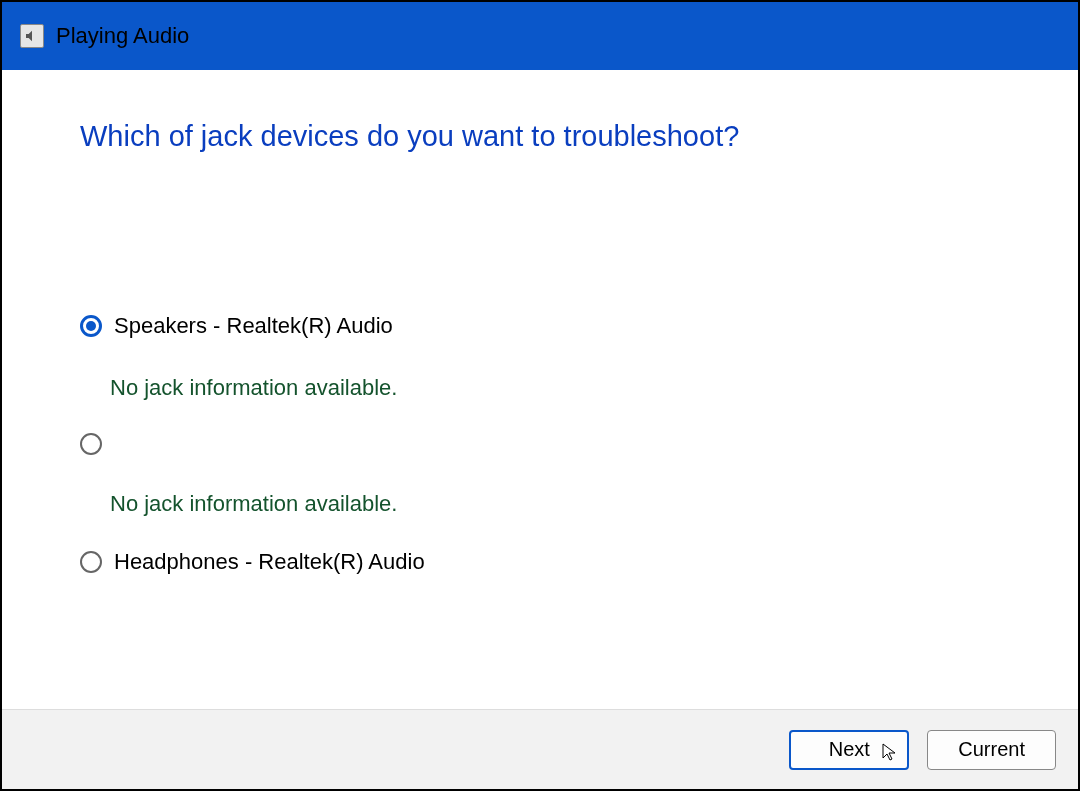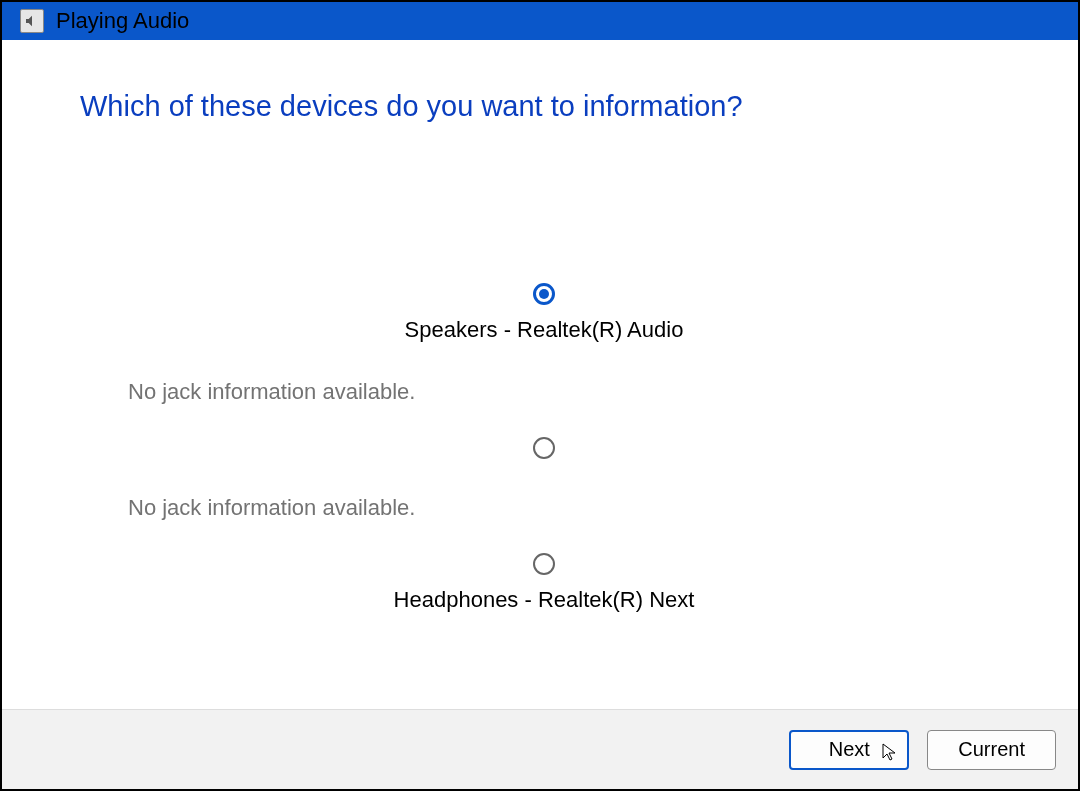--- a/index.html
+++ b/index.html
@@ -17,21 +17,21 @@
     .window {
       width: 1080px;
       height: 791px;
       border: 2px solid #000;
       display: flex;
       flex-direction: column;
       background: #ffffff;
     }
     .titlebar {
       background: #0a57ca;
-      height: 38px;
+      height: 68px;
       display: flex;
       align-items: center;
       padding-left: 18px;
       gap: 12px;
     }
     .titlebar-icon {
       width: 24px;
       height: 24px;
       background: #e6e6e6;
       border: 1px solid #888;
@@ -64,21 +64,20 @@
     .device-list {
       display: flex;
       flex-direction: column;
     }
     .device-item {
       display: flex;
       align-items: center;
       gap: 12px;
       cursor: pointer;
       margin-bottom: 8px;
-      flex-direction: column;
     }
     .radio {
       width: 22px;
       height: 22px;
       border: 2px solid #666;
       border-radius: 50%;
       flex-shrink: 0;
       display: flex;
       align-items: center;
       justify-content: center;
@@ -94,22 +93,22 @@
       height: 10px;
       background: #0a57ca;
       border-radius: 50%;
     }
     .device-label {
       font-size: 22px;
       color: #000;
     }
     .device-sub {
       font-size: 22px;
-      color: #737373;
-      margin-left: 48px;
+      color: #14532d;
+      margin-left: 30px;
       margin-top: 28px;
       margin-bottom: 32px;
     }
     .footer {
       height: 80px;
       border-top: 1px solid #ddd;
       background: #f2f2f2;
       display: flex;
       align-items: center;
       justify-content: flex-end;
@@ -141,37 +140,37 @@
   <div class="titlebar">
     <div class="titlebar-icon">
       <svg viewBox="0 0 24 24" fill="none">
         <path d="M3 9v6h4l5 5V4L7 9H3z" fill="#555"></path>
       </svg>
     </div>
     <div class="titlebar-text">Playing Audio</div>
   </div>
 
   <div class="content">
-    <h1 class="heading">Which of these devices do you want to information?</h1>
+    <h1 class="heading">Which of jack devices do you want to troubleshoot?</h1>
 
     <div class="device-list">
       <div class="device-item">
         <div class="radio selected"></div>
         <div class="device-label">Speakers - Realtek(R) Audio</div>
       </div>
       <div class="device-sub">No jack information available.</div>
 
       <div class="device-item">
         <div class="radio"></div>
       </div>
       <div class="device-sub">No jack information available.</div>
 
       <div class="device-item">
         <div class="radio"></div>
-        <div class="device-label">Headphones - Realtek(R) Next</div>
+        <div class="device-label">Headphones - Realtek(R) Audio</div>
       </div>
     </div>
   </div>
 
   <div class="footer">
     <button class="btn primary" style="position:relative;">
       <span>Next</span>
       <svg width="20" height="20" viewBox="0 0 20 20" style="position:absolute; right:6px; top:10px;">
         <path d="M2 2 L2 16 L6 12 L9 18 L11 17 L8 11 L14 11 Z" fill="#fff" stroke="#000" stroke-width="1"></path>
       </svg>

